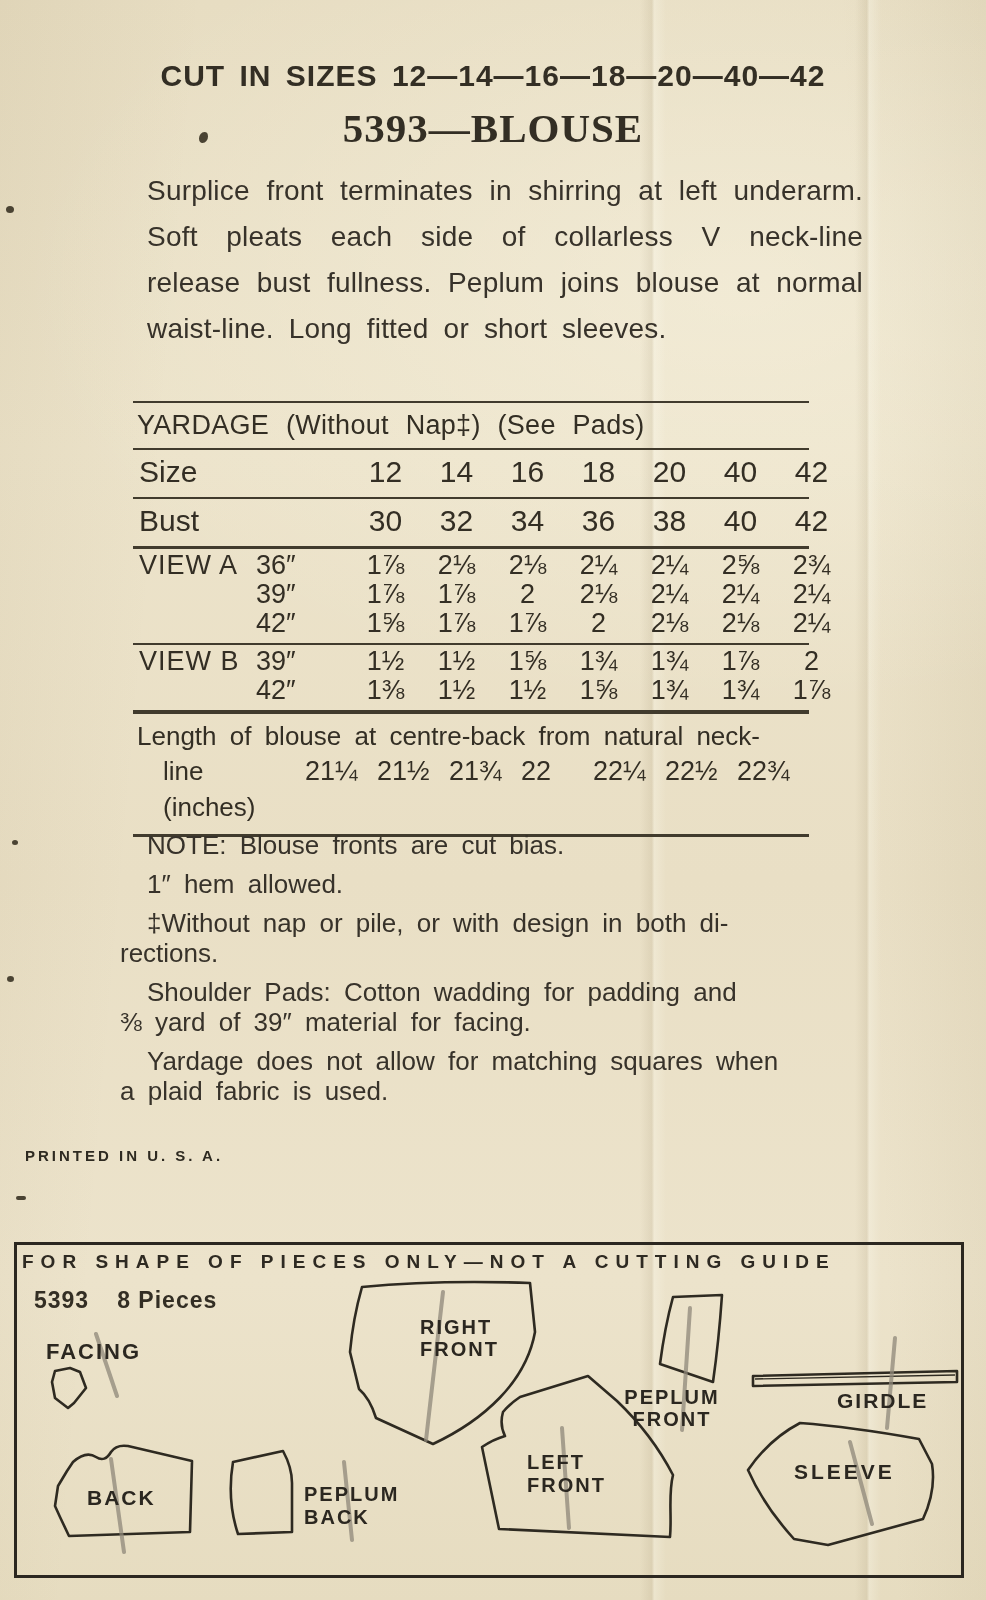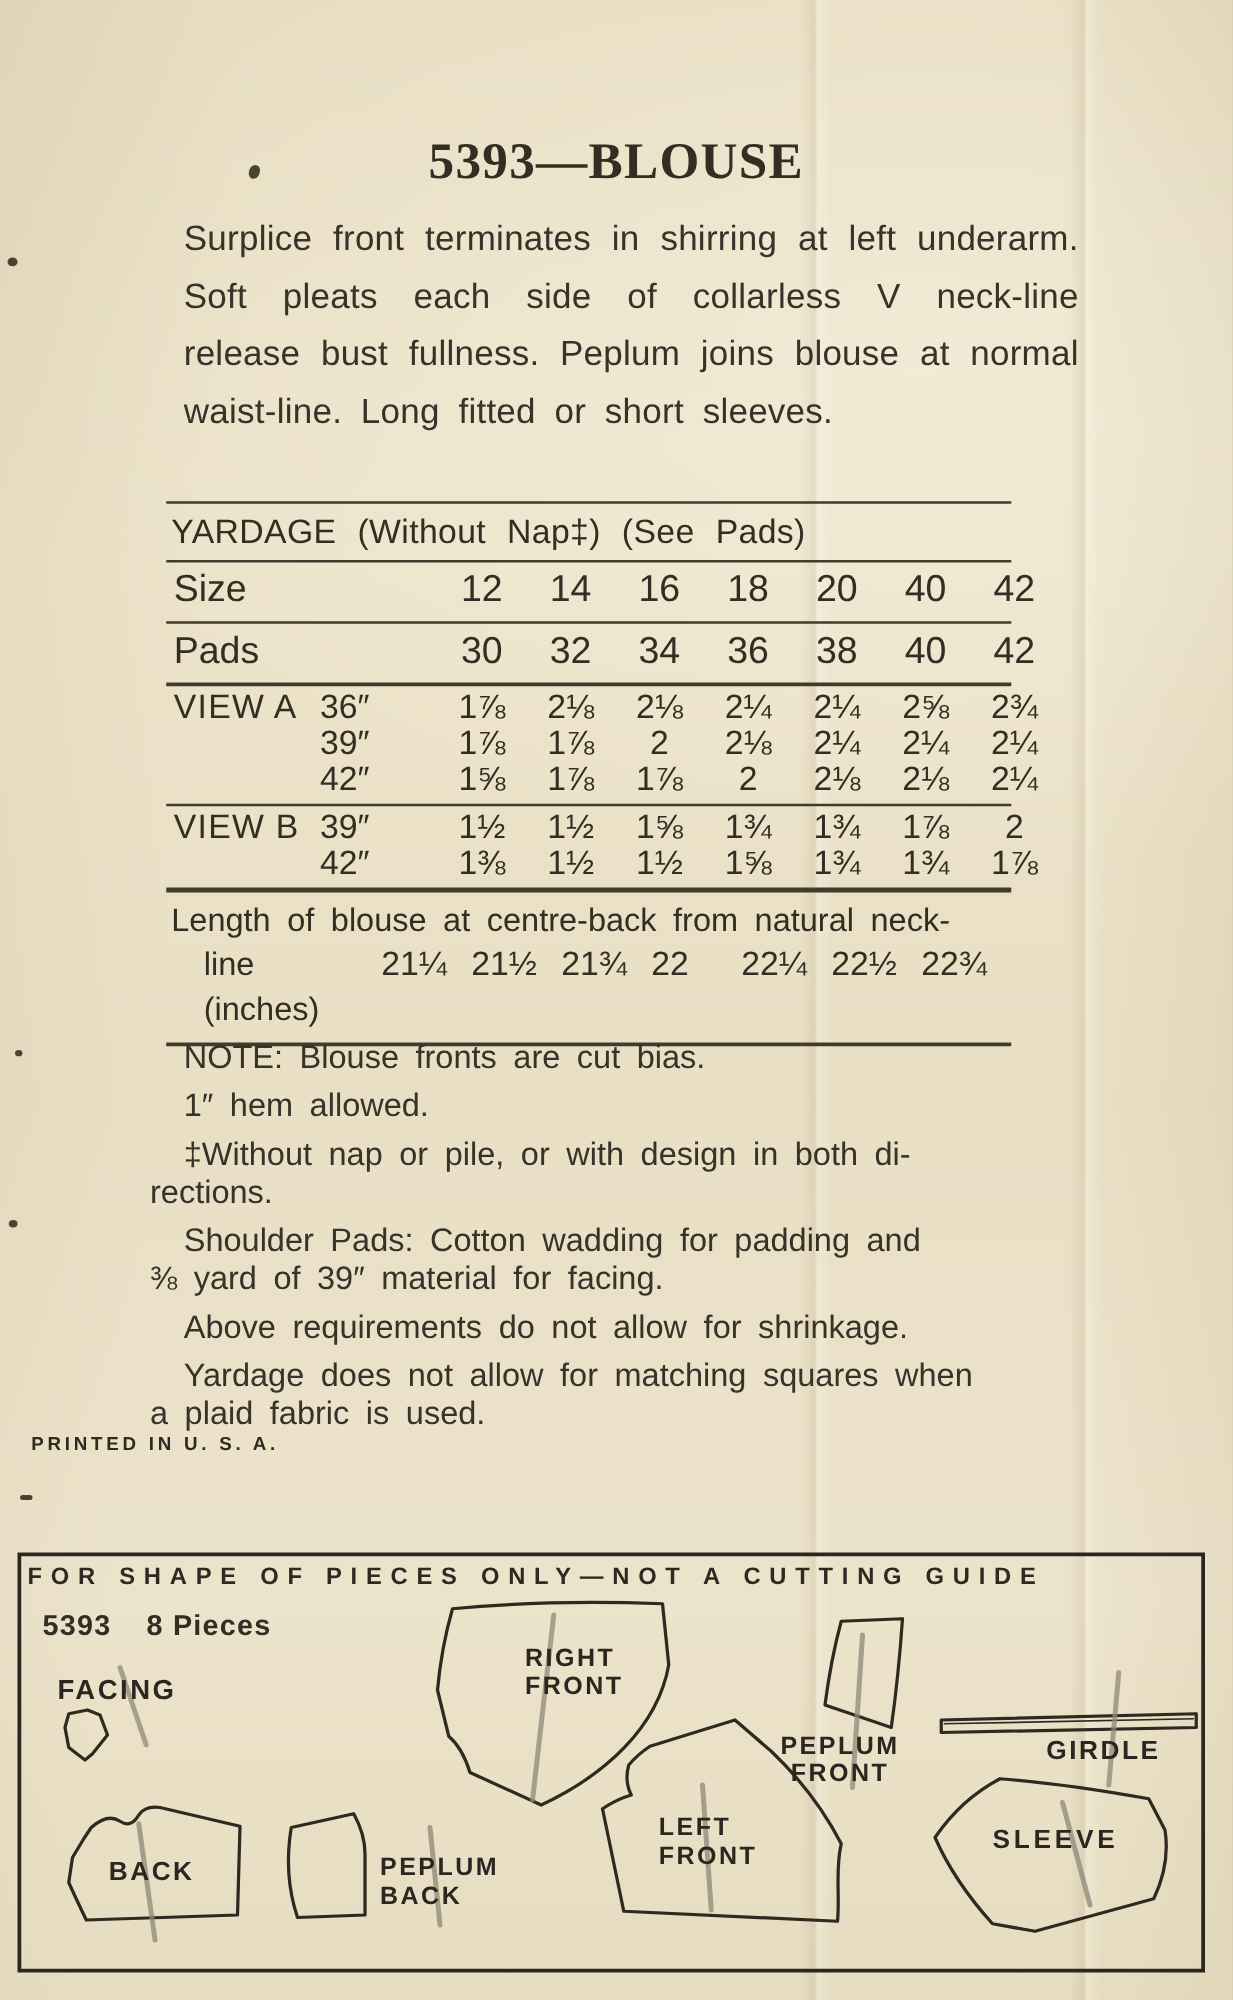--- a/index.html
+++ b/index.html
@@ -63,20 +63,21 @@
 <div class="sheet">
   <div class="crease" style="left:640px;"></div>
   <div class="crease" style="left:855px;"></div>
 
   <div class="speck" style="left:6px;top:206px;width:8px;height:7px;"></div>
   <div class="speck" style="left:199px;top:132px;width:9px;height:11px;border-radius:60% 40% 60% 40%;"></div>
   <div class="speck" style="left:12px;top:840px;width:6px;height:5px;"></div>
   <div class="speck" style="left:7px;top:976px;width:7px;height:6px;"></div>
   <div class="speck" style="left:16px;top:1196px;width:10px;height:4px;border-radius:2px;"></div>
 
+  <div class="hdr2">CUT IN SIZES 12—14—16—18—20—40—42</div>
   <div class="hdr3">5393—BLOUSE</div>
 
   <p class="desc">Surplice front terminates in shirring at left underarm. Soft pleats each side of collarless V neck-line release bust fullness. Peplum joins blouse at normal waist-line. Long fitted or short sleeves.</p>
 
   <div class="ytable">
     <div class="rule"></div>
     <div class="t-title">YARDAGE (Without Nap‡) (See Pads)</div>
     <div class="rule"></div>
 
     <div class="trow big pad-sb">
@@ -85,21 +86,21 @@
       <div class="t-c">14</div>
       <div class="t-c">16</div>
       <div class="t-c">18</div>
       <div class="t-c">20</div>
       <div class="t-c">40</div>
       <div class="t-c">42</div>
     </div>
     <div class="rule"></div>
 
     <div class="trow big pad-sb">
-      <div class="t-label">Pads</div>
+      <div class="t-label">Bust</div>
       <div class="t-c">30</div>
       <div class="t-c">32</div>
       <div class="t-c">34</div>
       <div class="t-c">36</div>
       <div class="t-c">38</div>
       <div class="t-c">40</div>
       <div class="t-c">42</div>
     </div>
     <div class="rule thick"></div>
 
@@ -184,21 +185,20 @@
     <div class="rule thick"></div>
   </div>
 
   <div class="notes">
     <p class="note">NOTE: Blouse fronts are cut bias.</p>
     <p class="note">1″ hem allowed.</p>
     <p class="note">‡Without nap or pile, or with design in both di-
 rections.</p>
     <p class="note">Shoulder Pads: Cotton wadding for padding and
 ⅜ yard of 39″ material for facing.</p>
-    <p class="note">Above requirements do not allow for shrinkage.</p>
     <p class="note">Yardage does not allow for matching squares when
 a plaid fabric is used.</p>
   </div>
 
   <div class="printed">PRINTED IN U. S. A.</div>
 
   <div class="diagram-box"></div>
   <div class="diag-header">FOR SHAPE OF PIECES ONLY—NOT A CUTTING GUIDE</div>
   <div class="diag-sub">
     <span class="num">5393</span><span>8 Pieces</span>

